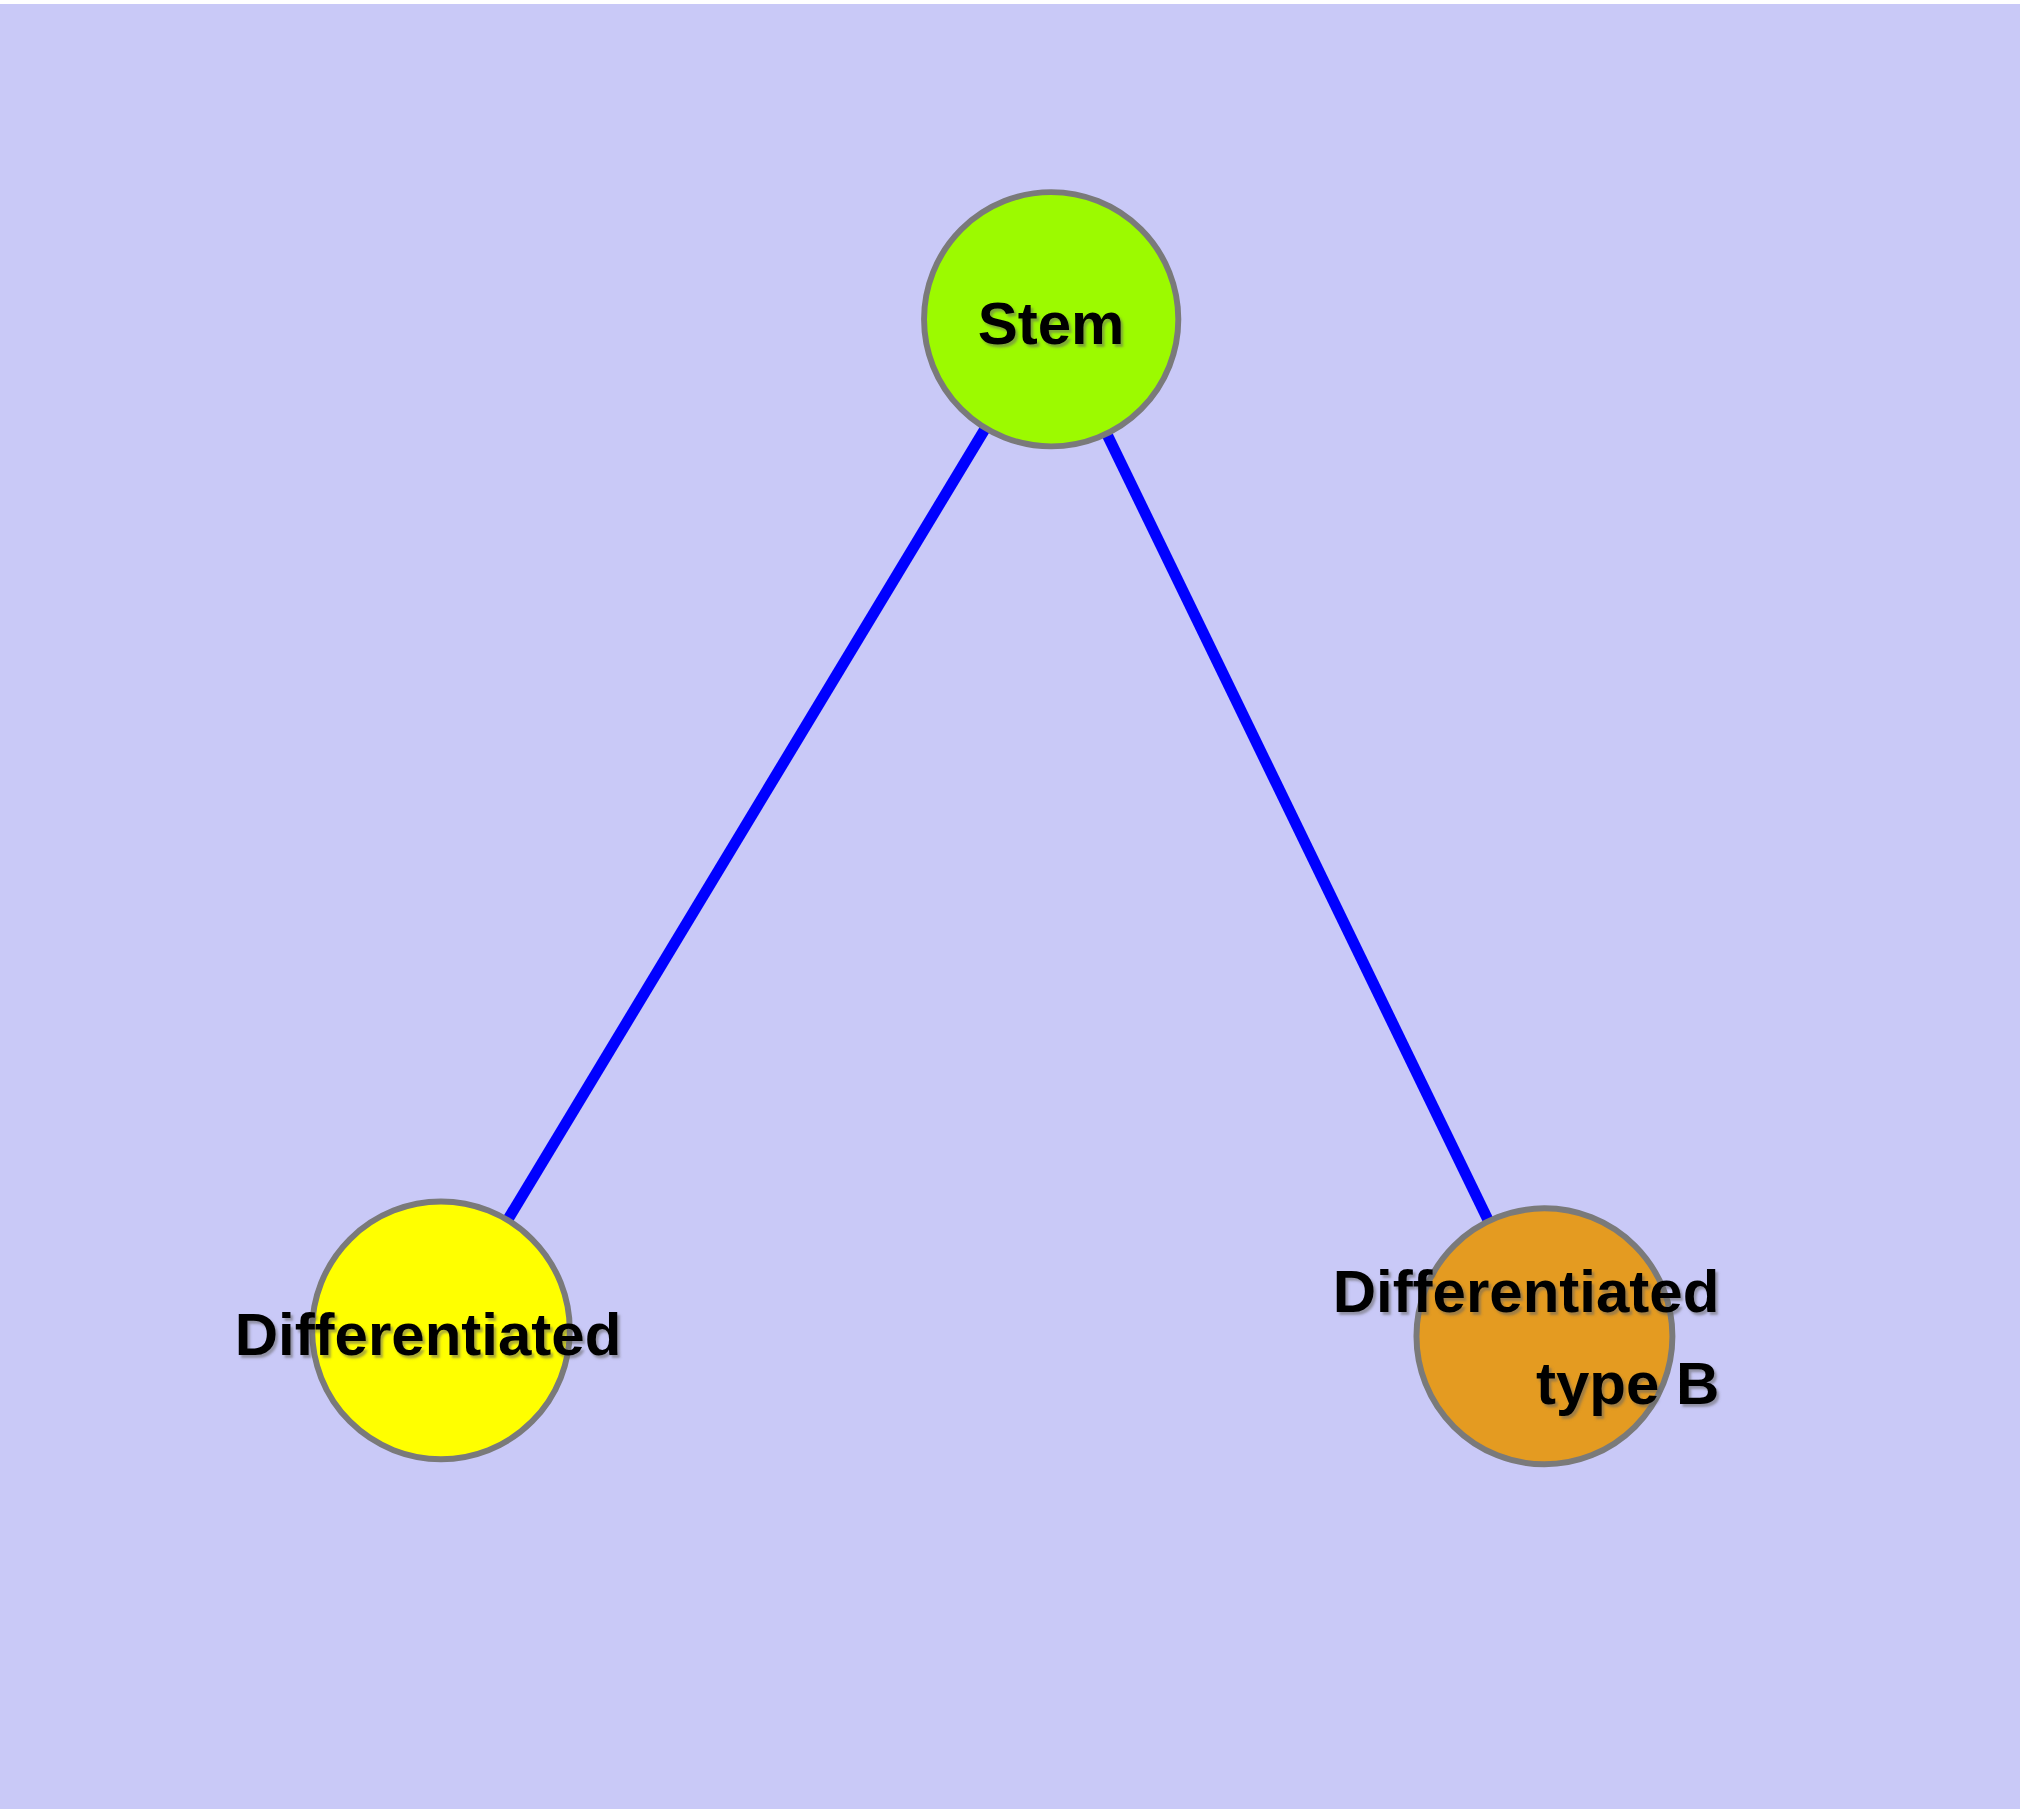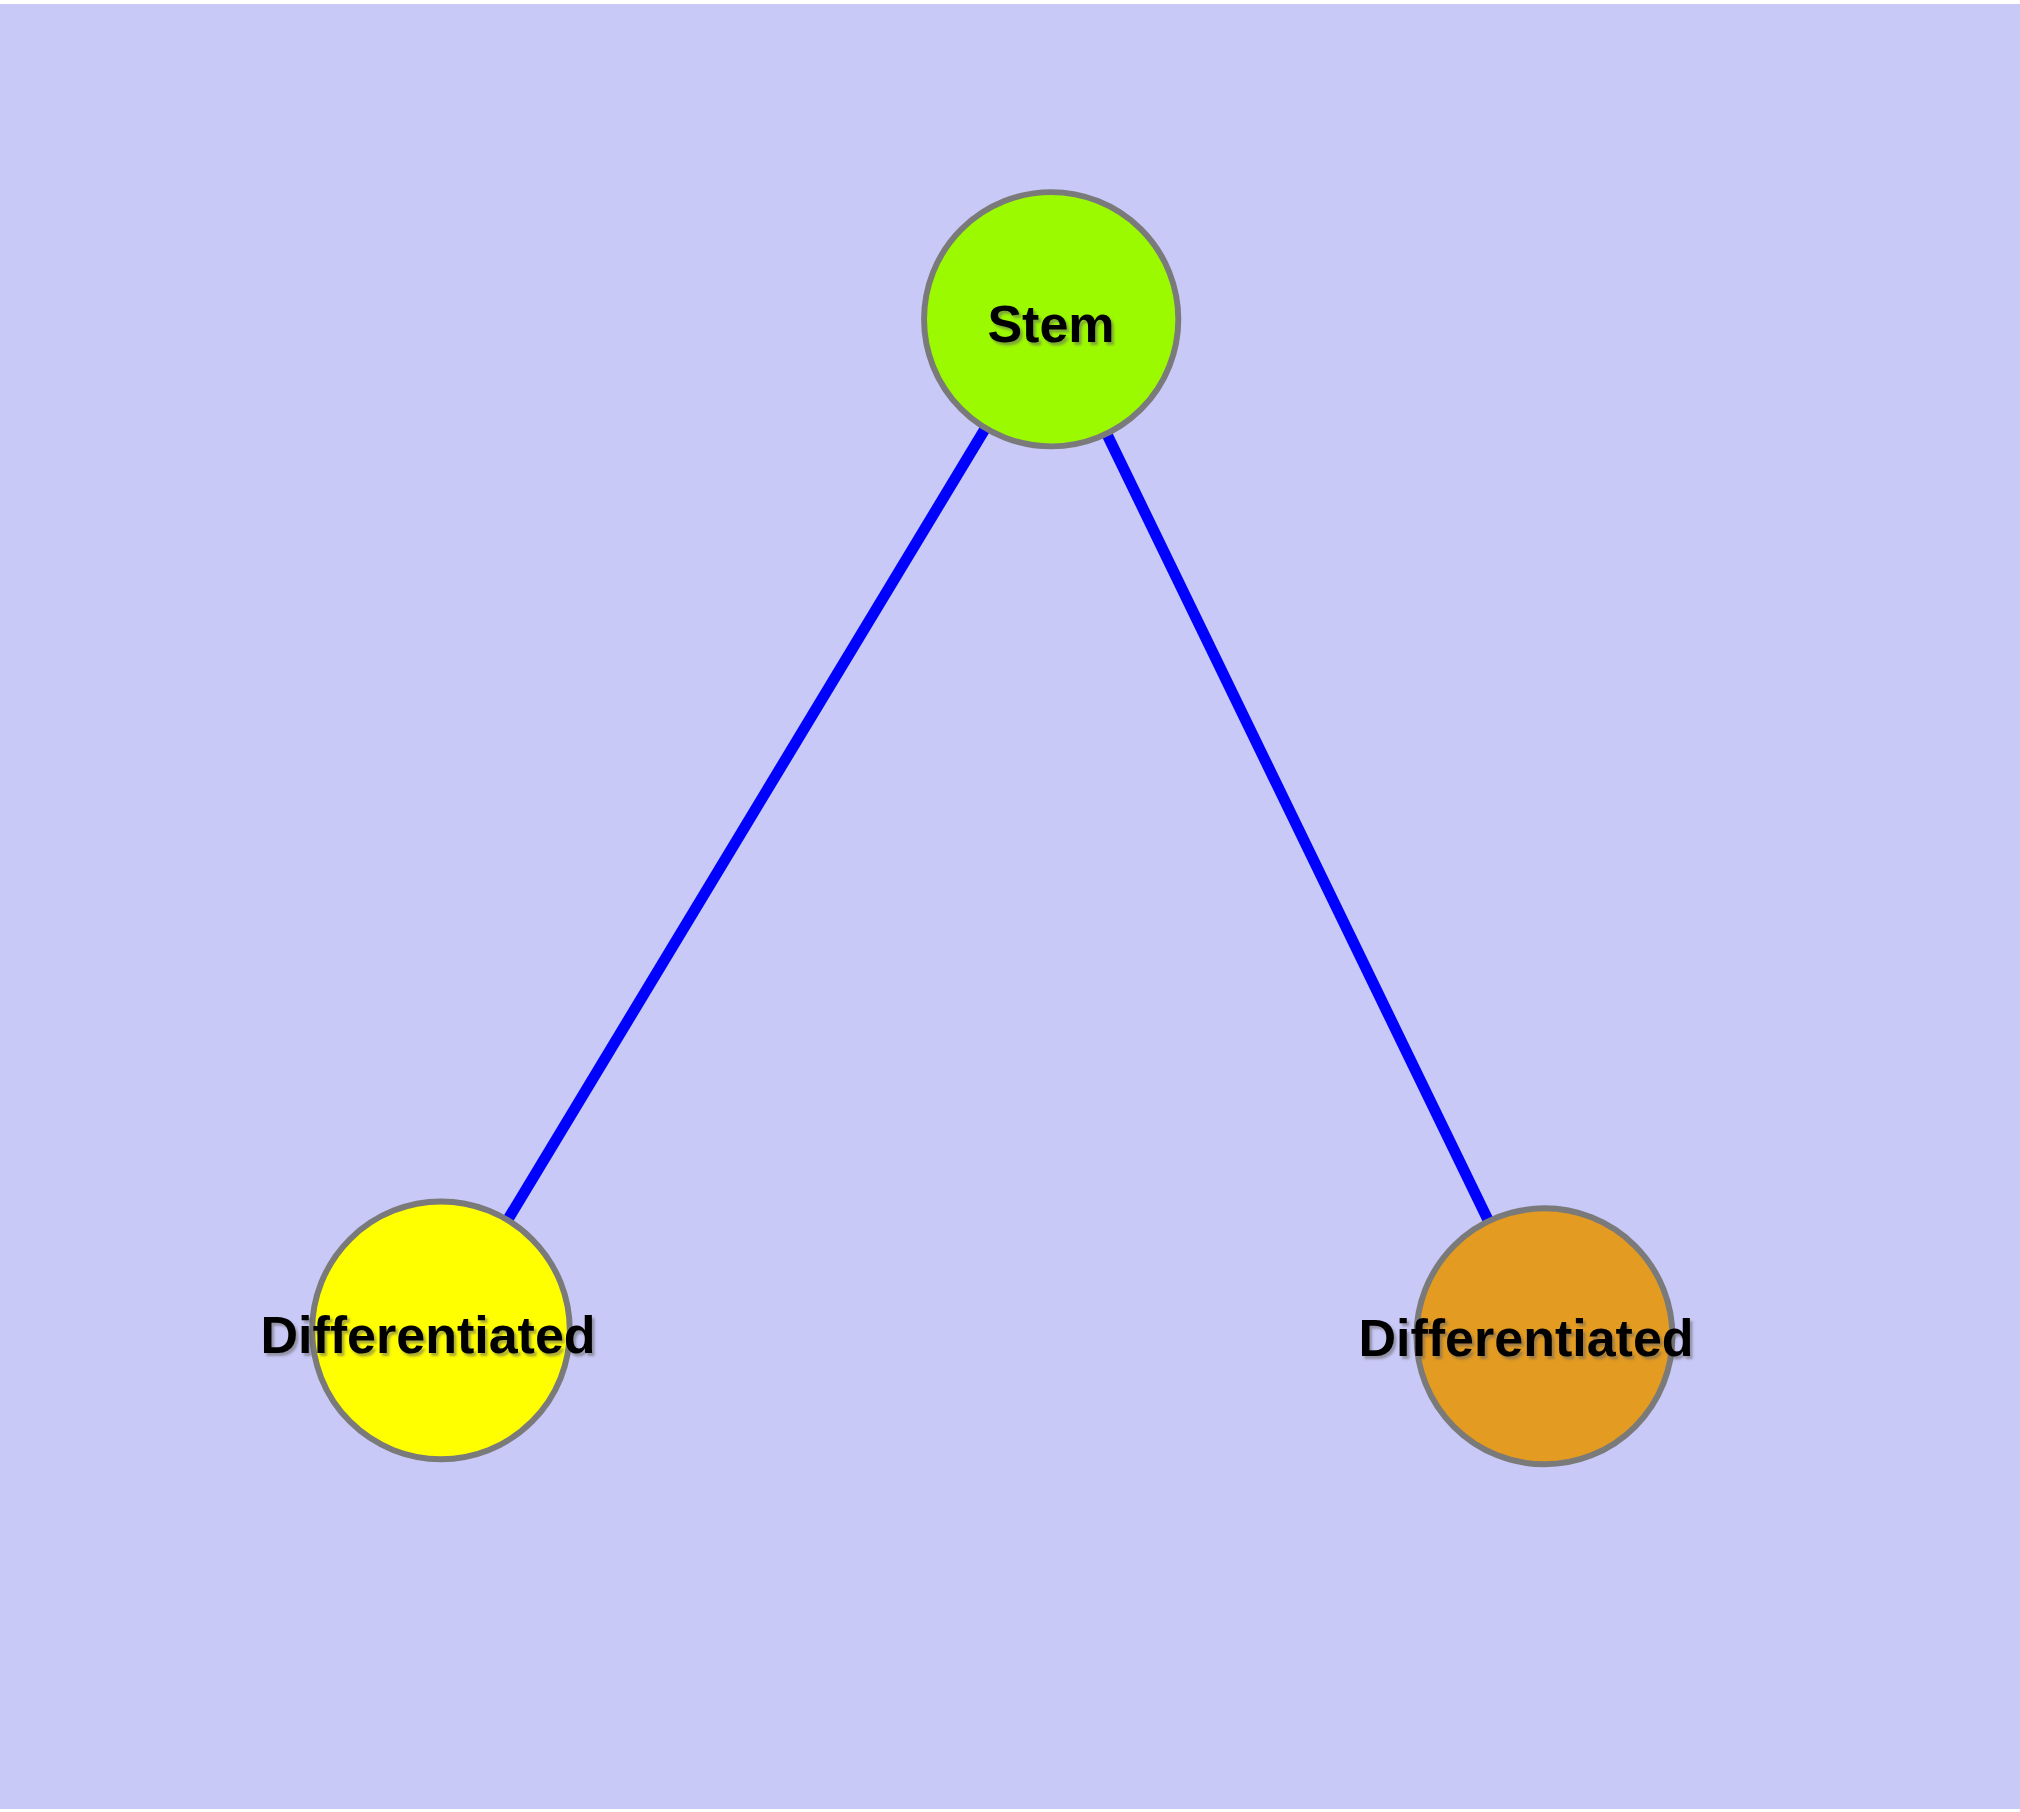--- a/index.html
+++ b/index.html
@@ -32,21 +32,21 @@
     position: absolute;
     left: 0;
     top: 0;
     width: 2021px;
     height: 1812px;
   }
   .node-label {
     position: absolute;
     transform: translate(-50%, -50%);
     font-weight: bold;
-    font-size: 52px;
+    font-size: 60px;
     line-height: 92px;
     color: #000000;
     text-align: right;
     white-space: nowrap;
     text-shadow: 2.5px 3.4px 2.5px rgba(100,100,100,0.55);
   }
 </style>
 </head>
 <body>
 
@@ -61,17 +61,18 @@
       </svg>
     <div class="labels-layer" id="labels-layer">
         <div class="node-label" style="left: 1051px; top: 320px; color: rgb(0, 0, 0);">
           <div>Stem</div>
         </div>
         <div class="node-label" style="left: 428px; top: 1331px; color: rgb(0, 0, 0);">
           <div>Differentiated</div>
         </div>
         <div class="node-label" style="left: 1526px; top: 1334px; color: rgb(0, 0, 0);">
           <div>Differentiated</div>
+          <div>type B</div>
         </div>
       </div>
   </div>
 </div>
 
 
 </body></html>

